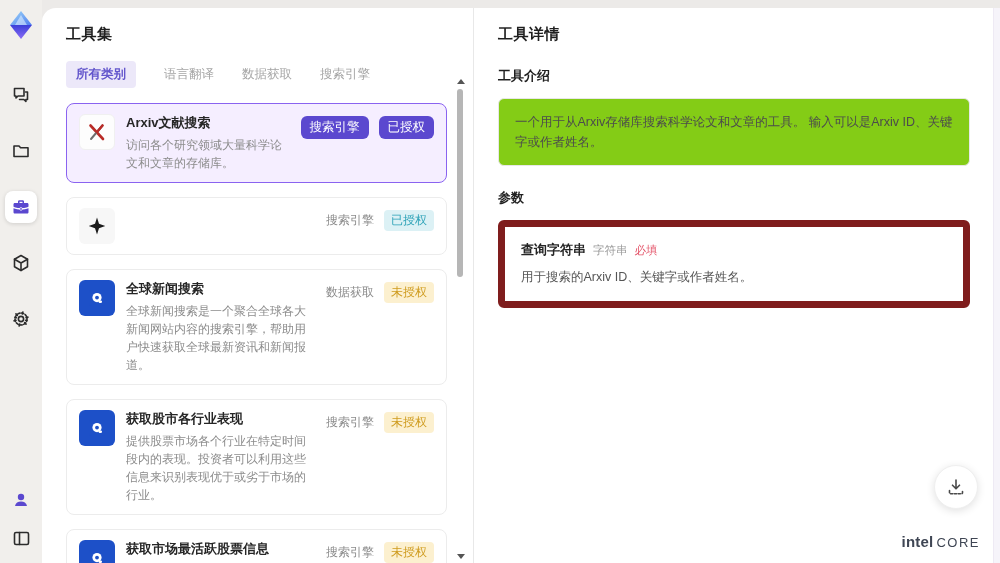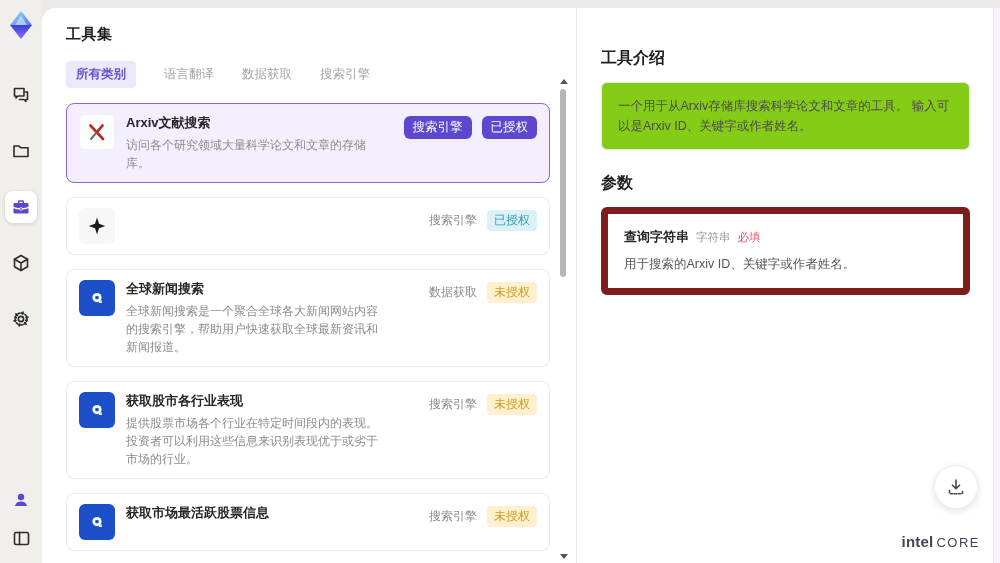--- a/index.html
+++ b/index.html
@@ -26,21 +26,21 @@
 
   
   .sheet {
     position:absolute; left:42px; top:8px; right:0; bottom:0;
     background:#ffffff; border-top-left-radius:14px;
     display:flex; overflow:hidden;
   }
 
   
   .panel-list {
-    width:535px; flex:none; border-right:1px solid #e8e8e8;
+    width:432px; flex:none; border-right:1px solid #e8e8e8;
     padding:17px 0 0 24px; position:relative;
   }
   .panel-title { font-size:15px; font-weight:bold; letter-spacing:.5px; }
   .tabs { display:flex; align-items:center; gap:28px; margin-top:17px; }
   .tab { font-size:12.5px; color:#a5a5a5; cursor:pointer; padding:5px 0; white-space:nowrap; }
   .tab.active { background:#ece8f9; color:#6356cc; padding:5px 10px; border-radius:4px; font-weight:bold; }
 
   .cards {
     margin-top:15px; padding-right:26px;
     height:calc(100% - 75px); overflow:hidden;
@@ -69,21 +69,21 @@
   
   .vscroll { position:absolute; top:71px; bottom:4px; right:9px; width:8px; }
   .vscroll .thumb { position:absolute; top:10px; left:1px; width:6px; height:188px; background:#b6b6b6; border-radius:3px; }
   .vscroll .arr { position:absolute; left:1px; width:0; height:0; border-left:4px solid transparent; border-right:4px solid transparent; }
   .vscroll .arr.up { top:0; border-bottom:5px solid #555; }
   .vscroll .arr.down { bottom:0; border-top:5px solid #555; }
 
   
   .panel-detail { flex:1; padding:17px 30px 0 24px; position:relative; }
   .detail-title { font-size:15px; font-weight:bold; letter-spacing:.5px; }
-  .section-h { font-size:16px; font-weight:bold; margin-top:23px; }
+  .section-h { font-size:13px; font-weight:bold; margin-top:23px; }
   .info-box {
     margin-top:13px; border:1px solid #e7e7e7; border-radius:6px;
     padding:13px 16px; font-size:12.5px; color:#4c4c4c; line-height:1.6; background:#84cc16;
   }
   .param-box { margin-top:13px; border:7px solid #7f1d1d; border-radius:6px; padding:14px 16px; background:#fff; }
   .param-head { display:flex; align-items:baseline; gap:7px; }
   .param-name { font-size:13px; font-weight:bold; color:#262626; }
   .param-type { font-size:11.5px; color:#9a9a9a; }
   .param-req  { font-size:11.5px; color:#e4566b; }
   .param-desc { font-size:12.5px; color:#555; margin-top:9px; line-height:1.5; }
@@ -279,20 +279,21 @@
     </div>
 
     <div class="vscroll">
       <div class="arr up"></div>
       <div class="thumb"></div>
       <div class="arr down"></div>
     </div>
   </div>
 
   <div class="panel-detail">
+    <div class="detail-title">工具详情</div>
 
     <div class="section-h">工具介绍</div>
     <div class="info-box">一个用于从Arxiv存储库搜索科学论文和文章的工具。 输入可以是Arxiv ID、关键字或作者姓名。</div>
 
     <div class="section-h">参数</div>
     <div class="param-box">
       <div class="param-head">
         <span class="param-name">查询字符串</span>
         <span class="param-type">字符串</span>
         <span class="param-req">必填</span>

